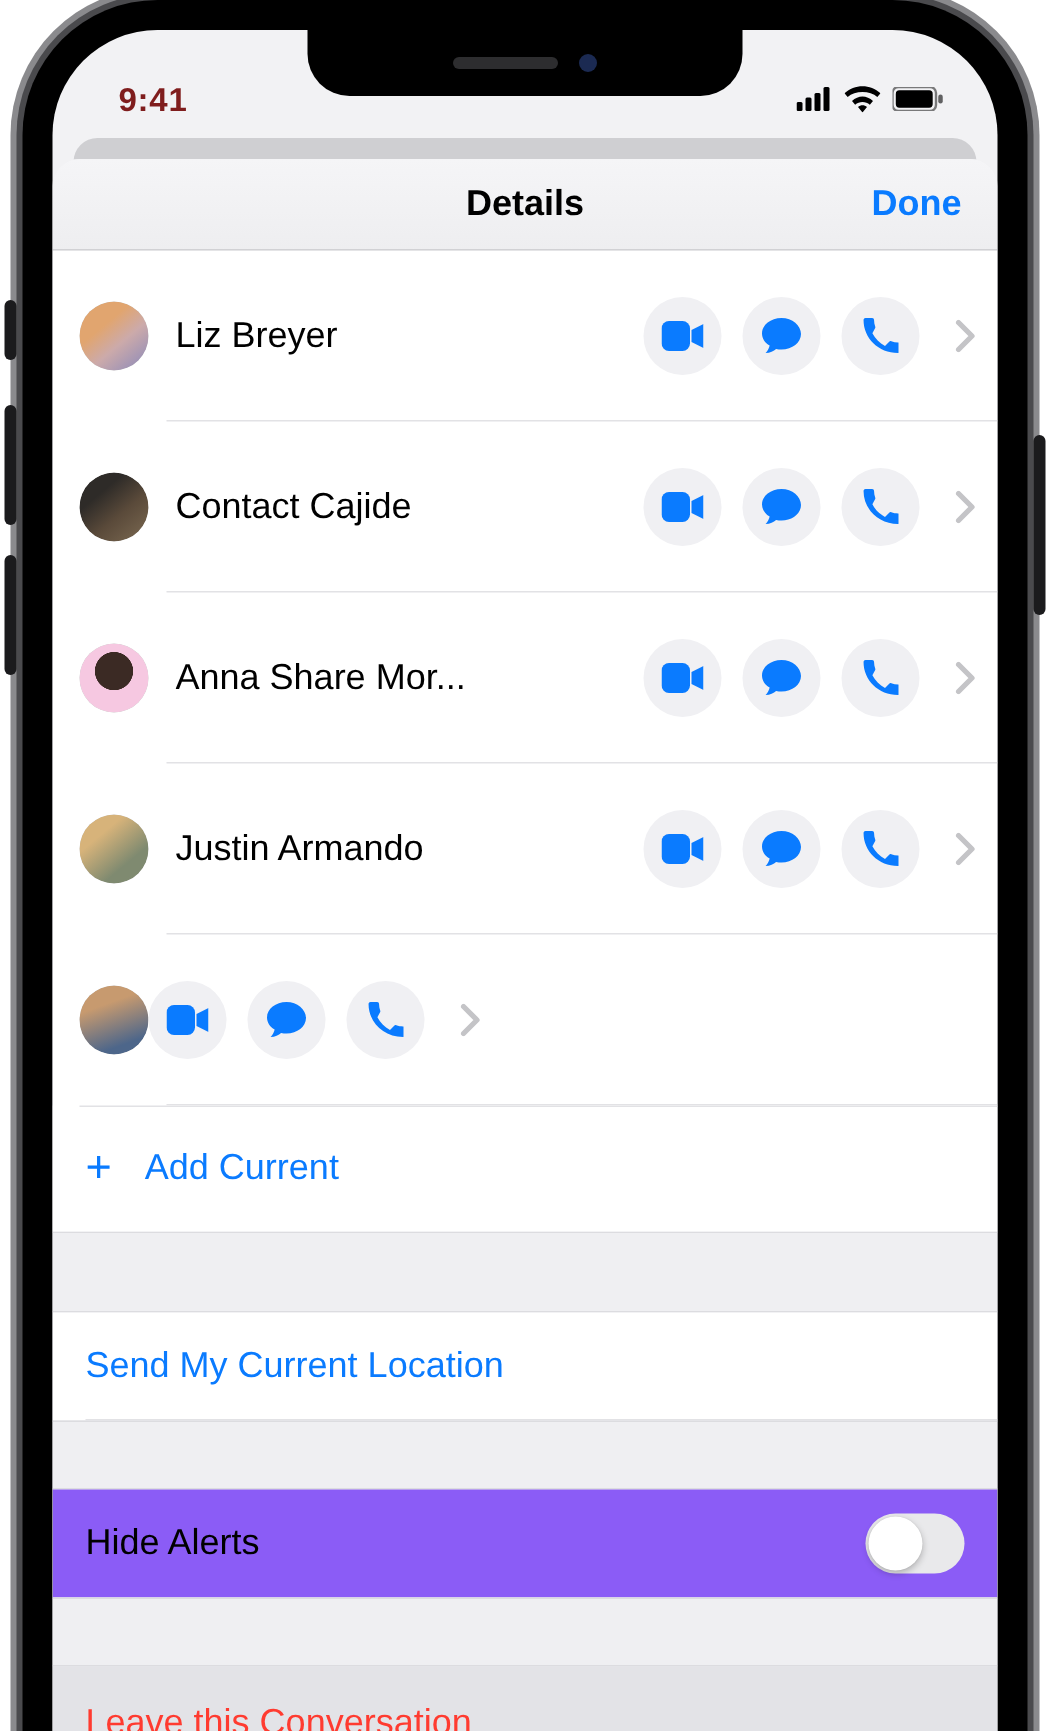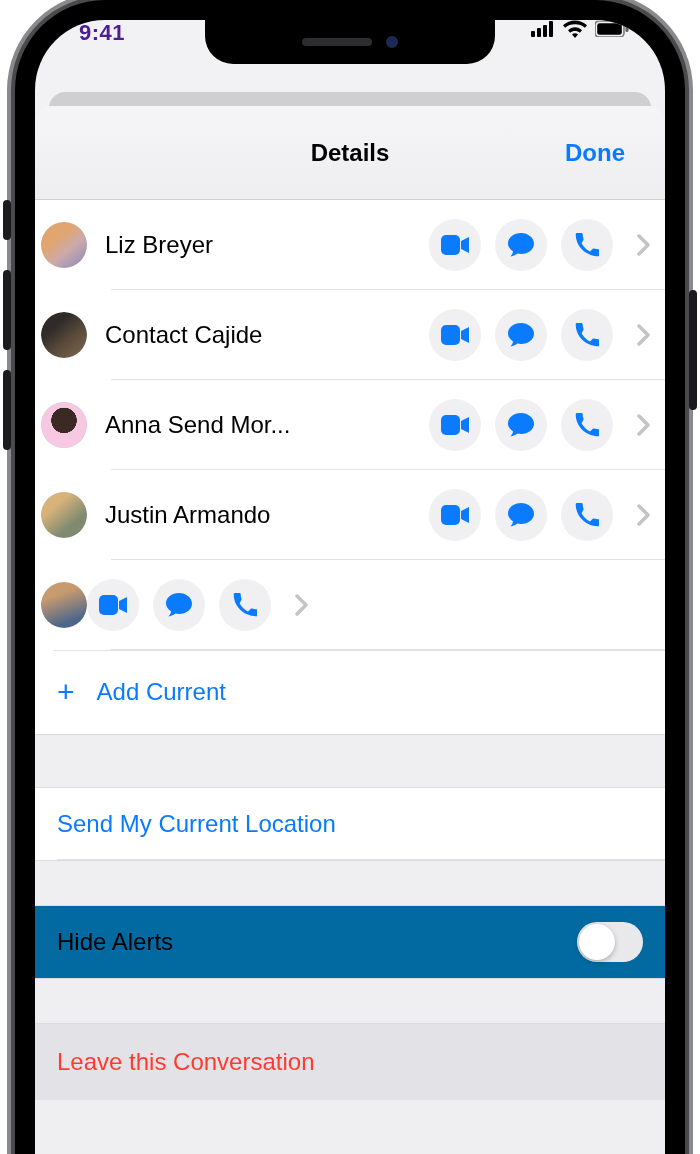--- a/index.html
+++ b/index.html
@@ -46,24 +46,24 @@
   }
   .speaker { width: 70px; height: 8px; background: #2d2d2f; border-radius: 4px; }
   .cam { width: 12px; height: 12px; background: #1b2a52; border-radius: 50%; }
 
   
   .status-bar {
     position: absolute;
     top: 0; left: 0; right: 0;
     height: 60px;
     display: flex;
-    align-items: flex-start;
+    align-items: flex-end;
     justify-content: space-between;
     padding: 0 36px 0 44px;
-    color: #4c1d95;
+    color: #7f1d1d;
     font-weight: 600;
   }
   .status-time { font-size: 22px; letter-spacing: 0.5px; }
   .status-right { display: flex; align-items: center; gap: 8px; }
 
   .sheet-back {
     position: absolute;
     top: 72px; left: 14px; right: 14px; height: 40px;
     background: #cfcfd2;
     border-top-left-radius: 16px;
@@ -73,38 +73,38 @@
   .sheet {
     position: absolute;
     top: 86px; left: 0; right: 0; bottom: 0;
     background: #efeff2;
     border-top-left-radius: 18px;
     border-top-right-radius: 18px;
     overflow: hidden;
   }
 
   .nav-bar {
-    height: 94px;
+    height: 61px;
     position: relative;
     display: flex;
     align-items: center;
     justify-content: center;
     border-bottom: 1px solid #d1d1d4;
     background: linear-gradient(#f5f5f7,#eeeef0);
   }
   .nav-title { font-size: 24px; font-weight: 700; color: #000; }
-  .nav-done { position: absolute; right: 40px; font-size: 24px; font-weight: 600; color: #0a7bff; }
+  .nav-done { position: absolute; right: 24px; font-size: 24px; font-weight: 600; color: #0a7bff; }
 
   .contacts { background: #fff; }
   .row {
     display: flex;
     align-items: center;
-    height: 90px;
+    height: 114px;
     position: relative;
-    padding: 0 14px 0 6px;
+    padding: 0 14px 0 18px;
   }
   .row:not(:last-child)::after {
     content: "";
     position: absolute;
     left: 76px; right: 0; bottom: 0;
     height: 1px; background: #e2e2e5;
   }
   .avatar {
     width: 46px; height: 46px; border-radius: 50%;
     background: #ccc; flex-shrink: 0;
@@ -155,21 +155,21 @@
     height: 72px; display: flex; align-items: center;
     padding-left: 22px;
     font-size: 24px; color: #0a7bff;
     position: relative;
   }
   .link-row.sep::after {
     content:""; position:absolute; left:22px; right:0; bottom:0; height:1px; background:#e2e2e5;
   }
 
   .toggle-row {
-    background: #0369a1;
+    background: #8b5cf6;
     height: 72px;
     display: flex; align-items: center;
     padding: 0 22px;
     justify-content: space-between;
     font-size: 24px; color: #000;
   }
   .switch {
     width: 66px; height: 40px; border-radius: 20px;
     background: #e9e9eb; position: relative;
   }
@@ -303,21 +303,21 @@
                   <path fill="none" stroke="#c4c4c7" stroke-width="3.5" stroke-linecap="round" stroke-linejoin="round" d="M2 2l9 9-9 9"></path>
                 </svg>
               </div>
           </div>
         </div>
 
         <div class="row">
           <div class="avatar">
               <div class="face" style="background:radial-gradient(circle at 50% 40%, #3b2a24 0 35%, #f6c8e1 36% 100%);"></div>
             </div>
-          <div class="name">Anna Send Mor...</div>
+          <div class="name">Anna Share Mor...</div>
           <div class="actions">
             <div class="circ-btn">
                 <svg width="28" height="20" viewBox="0 0 28 20">
                   <rect x="0" y="0" width="19" height="20" rx="5" fill="#0a7bff"></rect>
                   <path d="M20 6 L28 2 V18 L20 14 Z" fill="#0a7bff"></path>
                 </svg>
               </div>
             <div class="circ-btn">
                 <svg width="26" height="24" viewBox="0 0 26 24">
                   <path fill="#0a7bff" d="M13 0C5.8 0 0 4.6 0 10.3c0 3.3 2 6.3 5.1 8.1-.3 1.6-1.2 3.4-2.7 5 3-.3 5.4-1.5 7-2.8 1.1.3 2.4.4 3.6.4 7.2 0 13-4.6 13-10.3S20.2 0 13 0z"></path>

